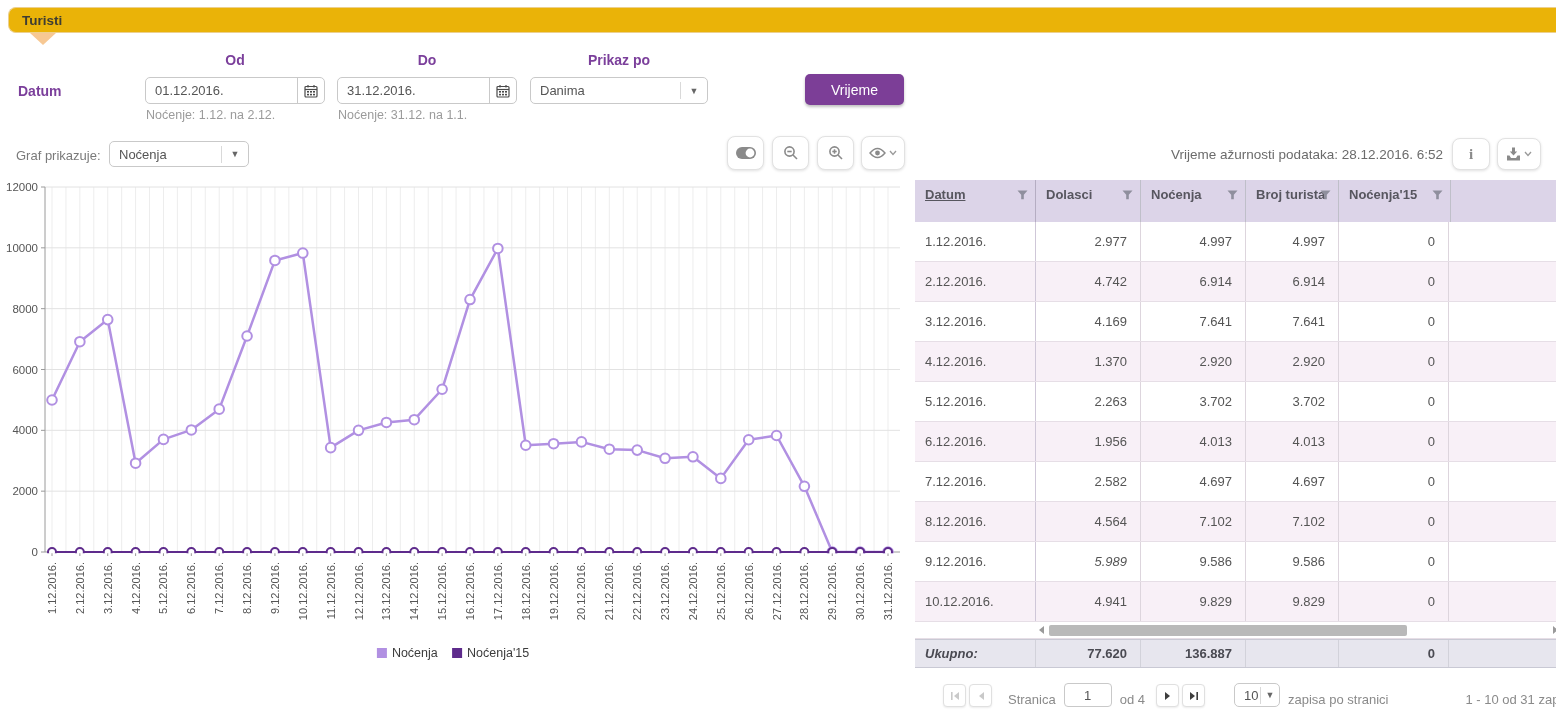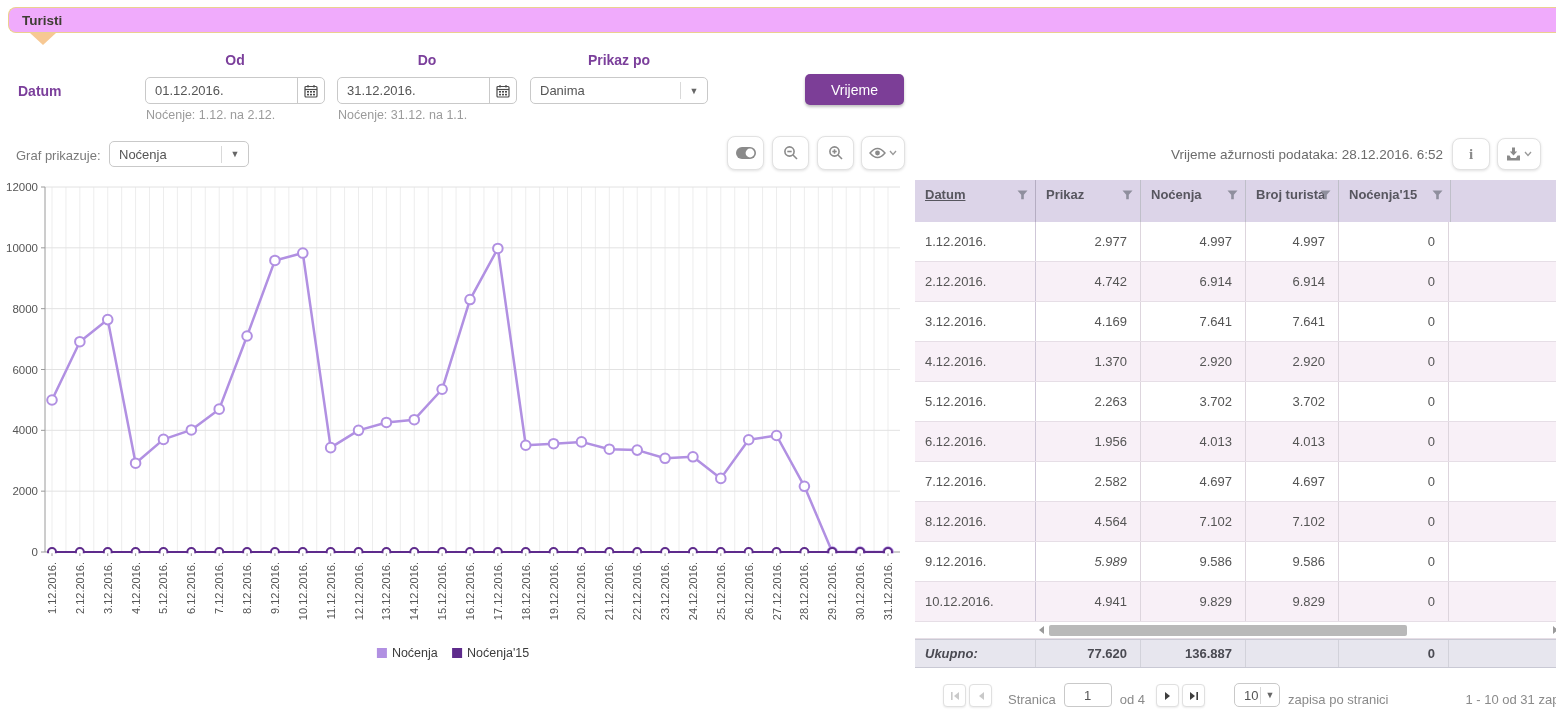--- a/index.html
+++ b/index.html
@@ -2,21 +2,21 @@
 <html><head>
 <meta charset="utf-8">
 <style>
   * { box-sizing: border-box; margin: 0; padding: 0; }
   html,body { width:1556px; height:723px; background:#fff; overflow:hidden;
     font-family:"Liberation Sans", sans-serif; }
   #app { position:relative; width:1556px; height:723px; background:#fff; overflow:hidden; }
 
   
   .topbar { position:absolute; left:8px; top:7px; right:0; height:26px;
-    background:#f0abfc; border:1px solid #ecd08f; border-right:none;
+    background:#eab308; border:1px solid #ecd08f; border-right:none;
     border-radius:8px 0 0 8px; display:flex; align-items:center; padding-left:13px;
     font-size:13.5px; font-weight:bold; color:#3e3d33; }
   .tab-arrow { position:absolute; left:30px; top:33px; width:0; height:0;
     border-left:13px solid transparent; border-right:13px solid transparent;
     border-top:12px solid #f7c893; }
 
   
   .flabel { position:absolute; top:52px; font-size:14px; font-weight:bold; color:#7b3f9b; text-align:center; }
   .datum-label { position:absolute; left:18px; top:83px; font-size:14px; font-weight:bold; color:#7b3f9b; }
   .inp-date { position:absolute; top:77px; width:180px; height:27px; background:#fff;
@@ -435,21 +435,21 @@
         <rect x="452.09999999999997" y="466" width="10" height="10" fill="#5e2b8c"></rect>
         <text x="467.09999999999997" y="475" font-size="12.5" fill="#3c3c3c">Noćenja'15</text>
       </svg></div>
 
   <div class="grid-wrap">
     <div class="grid-inner">
       <div class="g-head" id="g-head">
           <div class="g-hcell sorted" style="width: 121px;"><span class="htxt">Datum</span><svg class="funnel" width="11" height="10" viewBox="0 0 11 10">
               <path d="M0.5 0.5 H10.5 L6.8 4.8 V9.3 H4.2 V4.8 Z" fill="#8f8f9d"></path>
             </svg></div>
-          <div class="g-hcell" style="width: 105px;"><span class="htxt">Prikaz</span><svg class="funnel" width="11" height="10" viewBox="0 0 11 10">
+          <div class="g-hcell" style="width: 105px;"><span class="htxt">Dolasci</span><svg class="funnel" width="11" height="10" viewBox="0 0 11 10">
               <path d="M0.5 0.5 H10.5 L6.8 4.8 V9.3 H4.2 V4.8 Z" fill="#8f8f9d"></path>
             </svg></div>
           <div class="g-hcell" style="width: 105px;"><span class="htxt">Noćenja</span><svg class="funnel" width="11" height="10" viewBox="0 0 11 10">
               <path d="M0.5 0.5 H10.5 L6.8 4.8 V9.3 H4.2 V4.8 Z" fill="#8f8f9d"></path>
             </svg></div>
           <div class="g-hcell" style="width: 93px;"><span class="htxt">Broj turista</span><svg class="funnel" width="11" height="10" viewBox="0 0 11 10">
               <path d="M0.5 0.5 H10.5 L6.8 4.8 V9.3 H4.2 V4.8 Z" fill="#8f8f9d"></path>
             </svg></div>
           <div class="g-hcell" style="width: 112px;"><span class="htxt">Noćenja'15</span><svg class="funnel" width="11" height="10" viewBox="0 0 11 10">
               <path d="M0.5 0.5 H10.5 L6.8 4.8 V9.3 H4.2 V4.8 Z" fill="#8f8f9d"></path>

